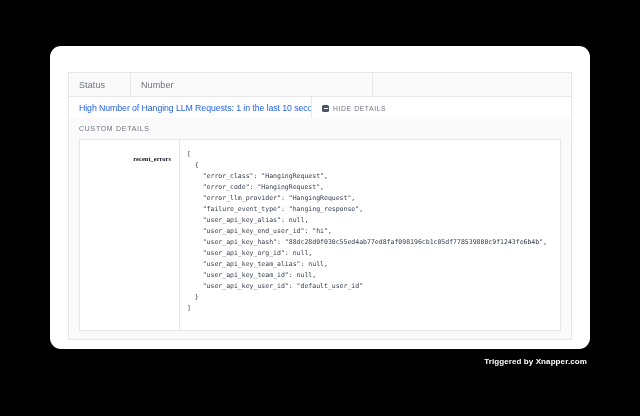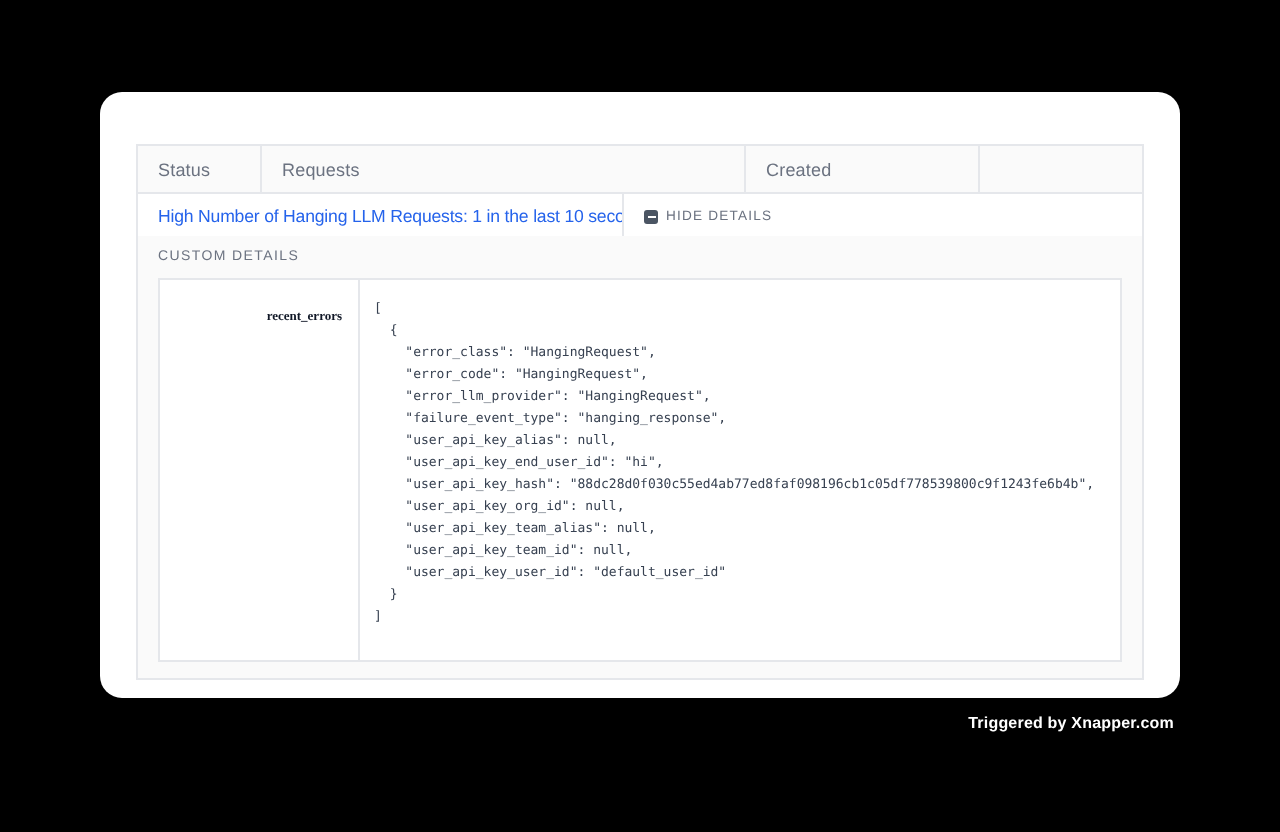--- a/index.html
+++ b/index.html
@@ -128,22 +128,21 @@
 </style>
 </head>
 <body>
 
 <div class="stage">
   <div class="card">
 
     <div class="alert-table">
       <div class="t-row t-head">
         <div class="t-cell c-status">Status</div>
-        <div class="t-cell c-summary">Requests</div>
-        <div class="t-cell c-created">Created</div>
+        <div class="t-cell c-summary">Number</div>
         <div class="t-cell c-details"></div>
       </div>
       <div class="t-row t-body">
         <div class="t-cell c-summary">
           <span class="summary-link">High Number of Hanging LLM Requests: 1 in the last 10 seconds.</span>
         </div>
         <div class="t-cell c-details">
           <button class="details-btn">
             <span class="minus-square-icon"></span>
             <span>HIDE DETAILS</span>

